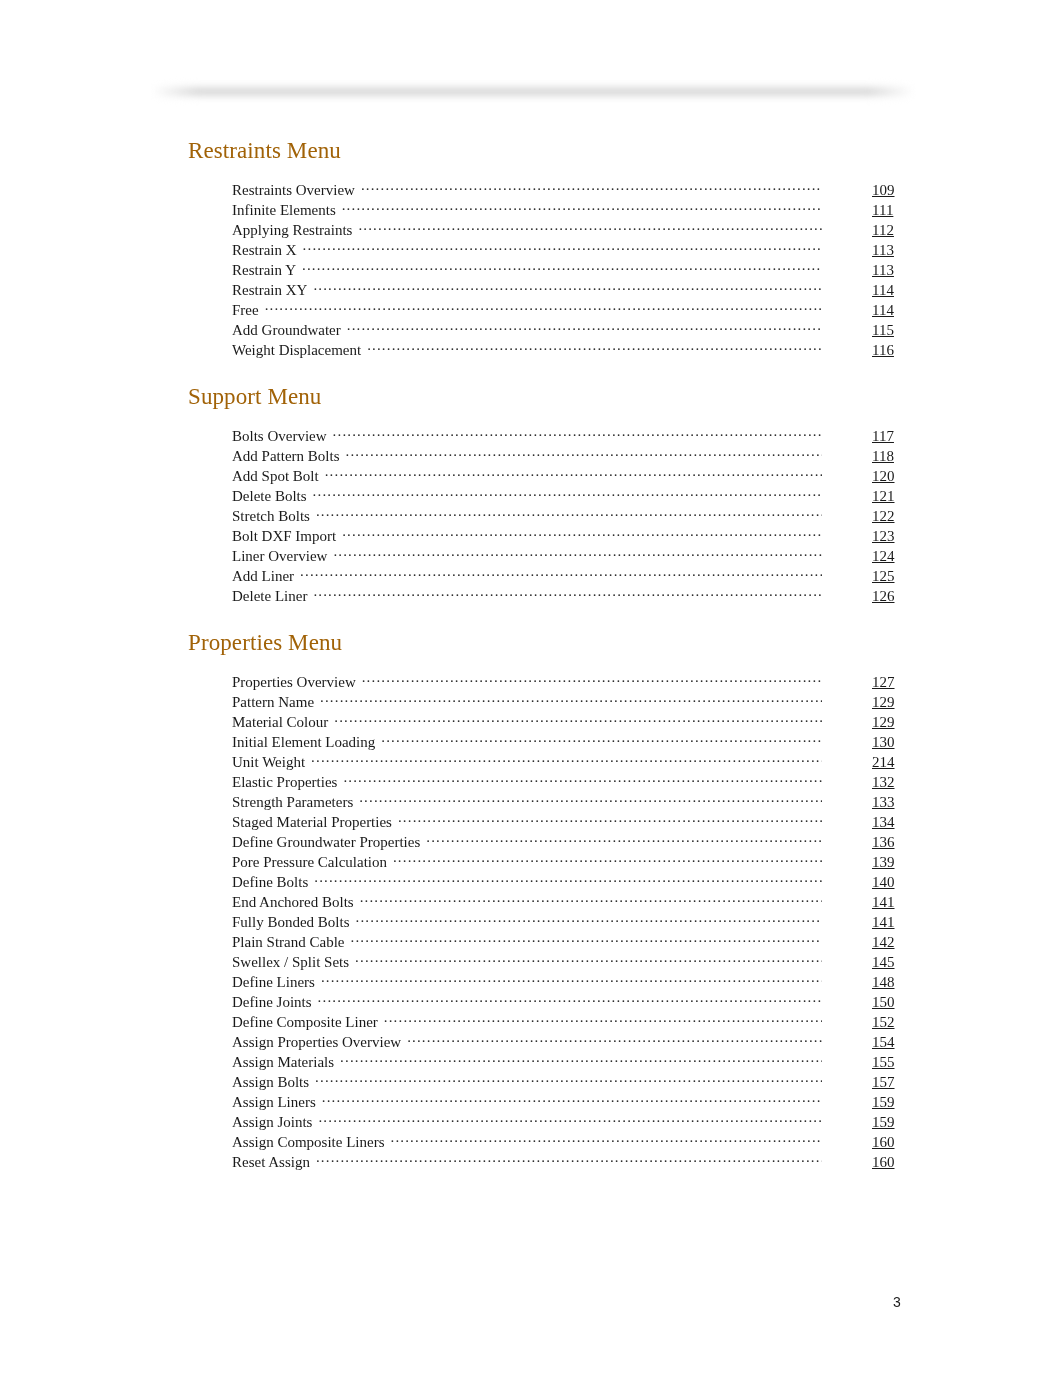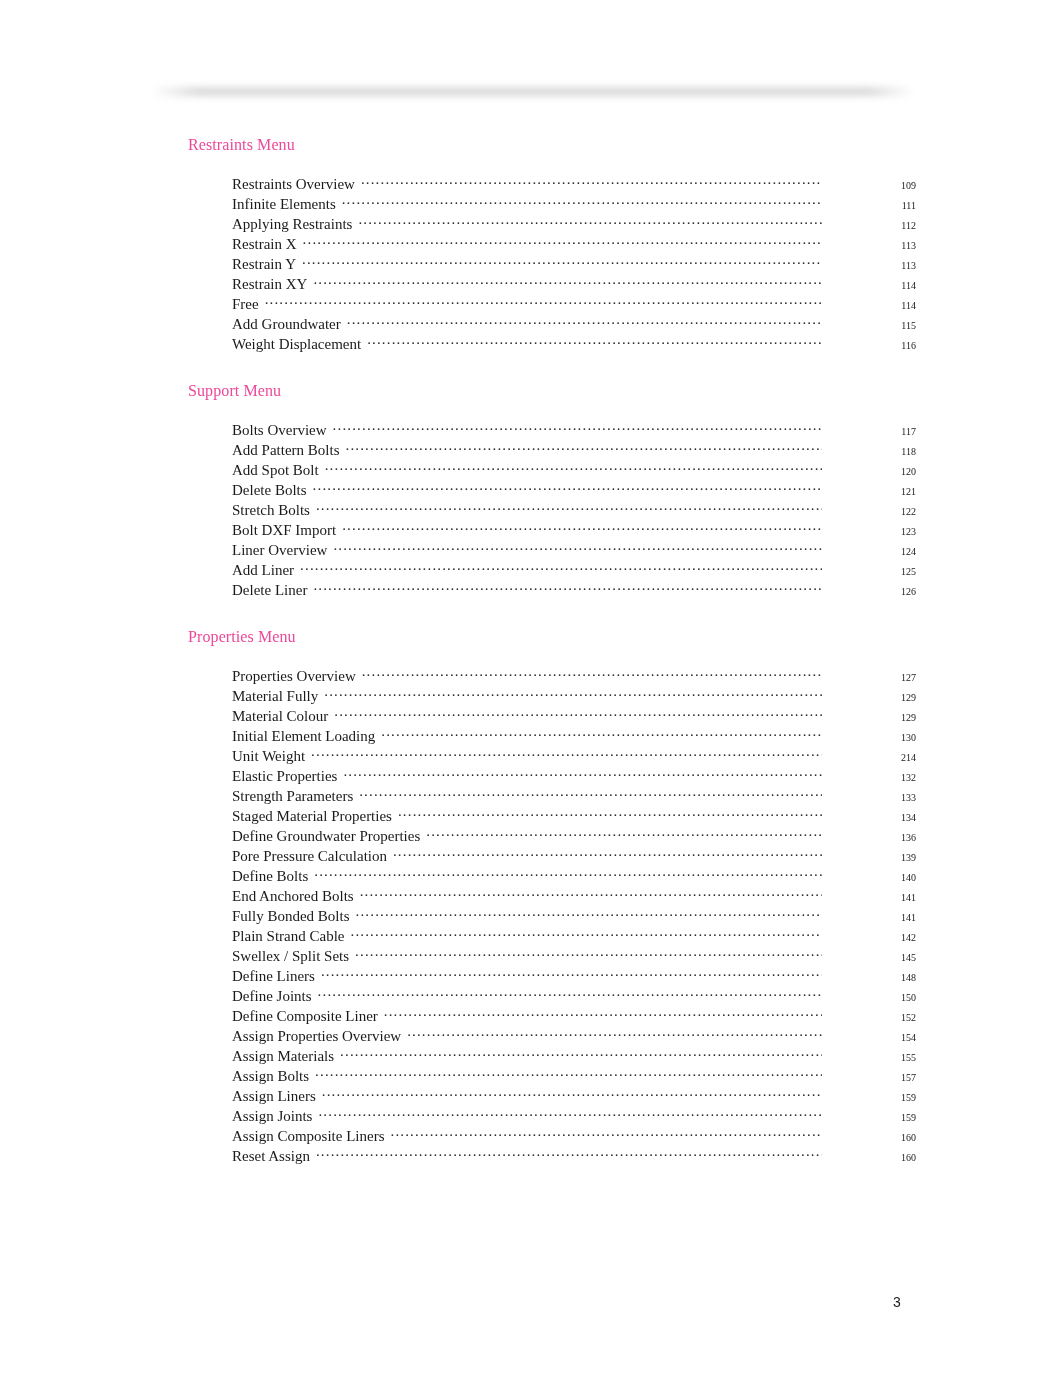--- a/index.html
+++ b/index.html
@@ -55,25 +55,25 @@
   }
 
   .section {
     margin: 0;
   }
   .section + .section {
     margin-top: 30px;
   }
 
   .section-heading {
-    font-size: 16px;
+    font-size: 23px;
     line-height: 24px;
     font-weight: normal;
-    color: #ec4899;
-    margin: 0 0 7px 0;
+    color: #a16207;
+    margin: 6px 0 7px 0;
     letter-spacing: 0.1px;
   }
 
   .toc-list {
     list-style: none;
     margin: 12px;
     padding: 0 0 0 32px;
   }
 
   .toc-row {
@@ -106,23 +106,24 @@
     color: #2a2a2a;
     white-space: nowrap;
     position: absolute;
     left: 0;
     top: 0;
   }
 
   .toc-page {
     flex: 0 0 auto;
     width: 44px;
-    text-align: right;
+    text-align: left;
     padding-left: 46px;
-    font-size: 10px;
+    font-size: 15px;
+    text-decoration: underline;
   }
 
   .page-number {
     position: absolute;
     left: 893px;
     top: 1293px;
     font-family: "Liberation Sans", "DejaVu Sans", sans-serif;
     font-size: 14px;
     line-height: 18px;
     color: #1a1a1a;
@@ -239,21 +240,21 @@
       </div>
       <div class="section">
         <h2 class="section-heading">Properties Menu</h2>
         <ul class="toc-list">
           <li class="toc-row">
             <span class="toc-title">Properties Overview</span>
             <span class="toc-leader"></span>
             <span class="toc-page">127</span>
           </li>
           <li class="toc-row">
-            <span class="toc-title">Material Fully</span>
+            <span class="toc-title">Pattern Name</span>
             <span class="toc-leader"></span>
             <span class="toc-page">129</span>
           </li>
           <li class="toc-row">
             <span class="toc-title">Material Colour</span>
             <span class="toc-leader"></span>
             <span class="toc-page">129</span>
           </li>
           <li class="toc-row">
             <span class="toc-title">Initial Element Loading</span>

